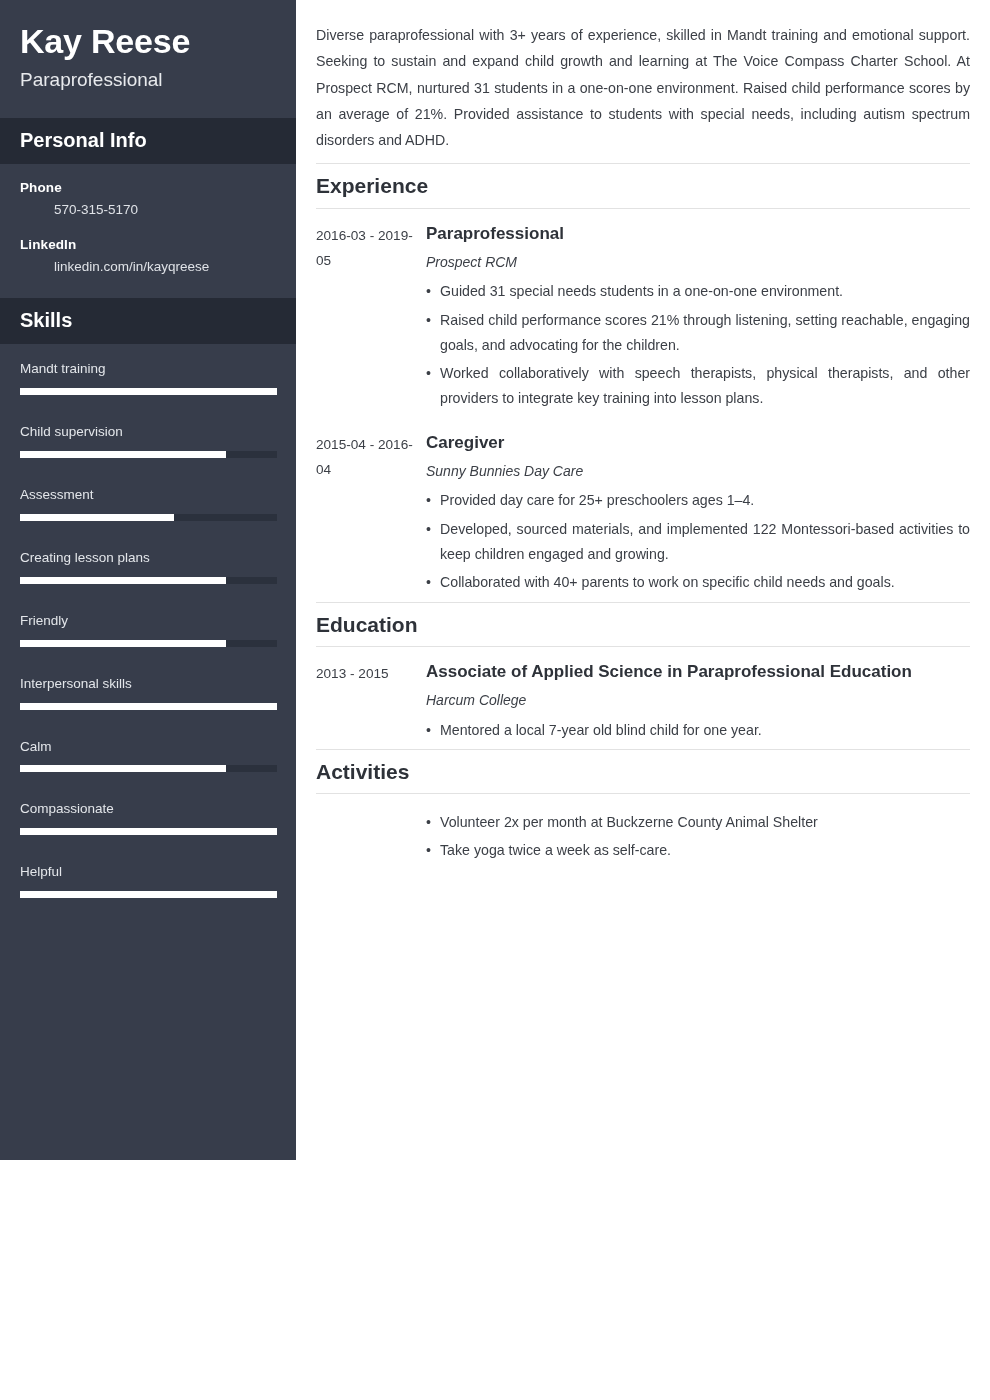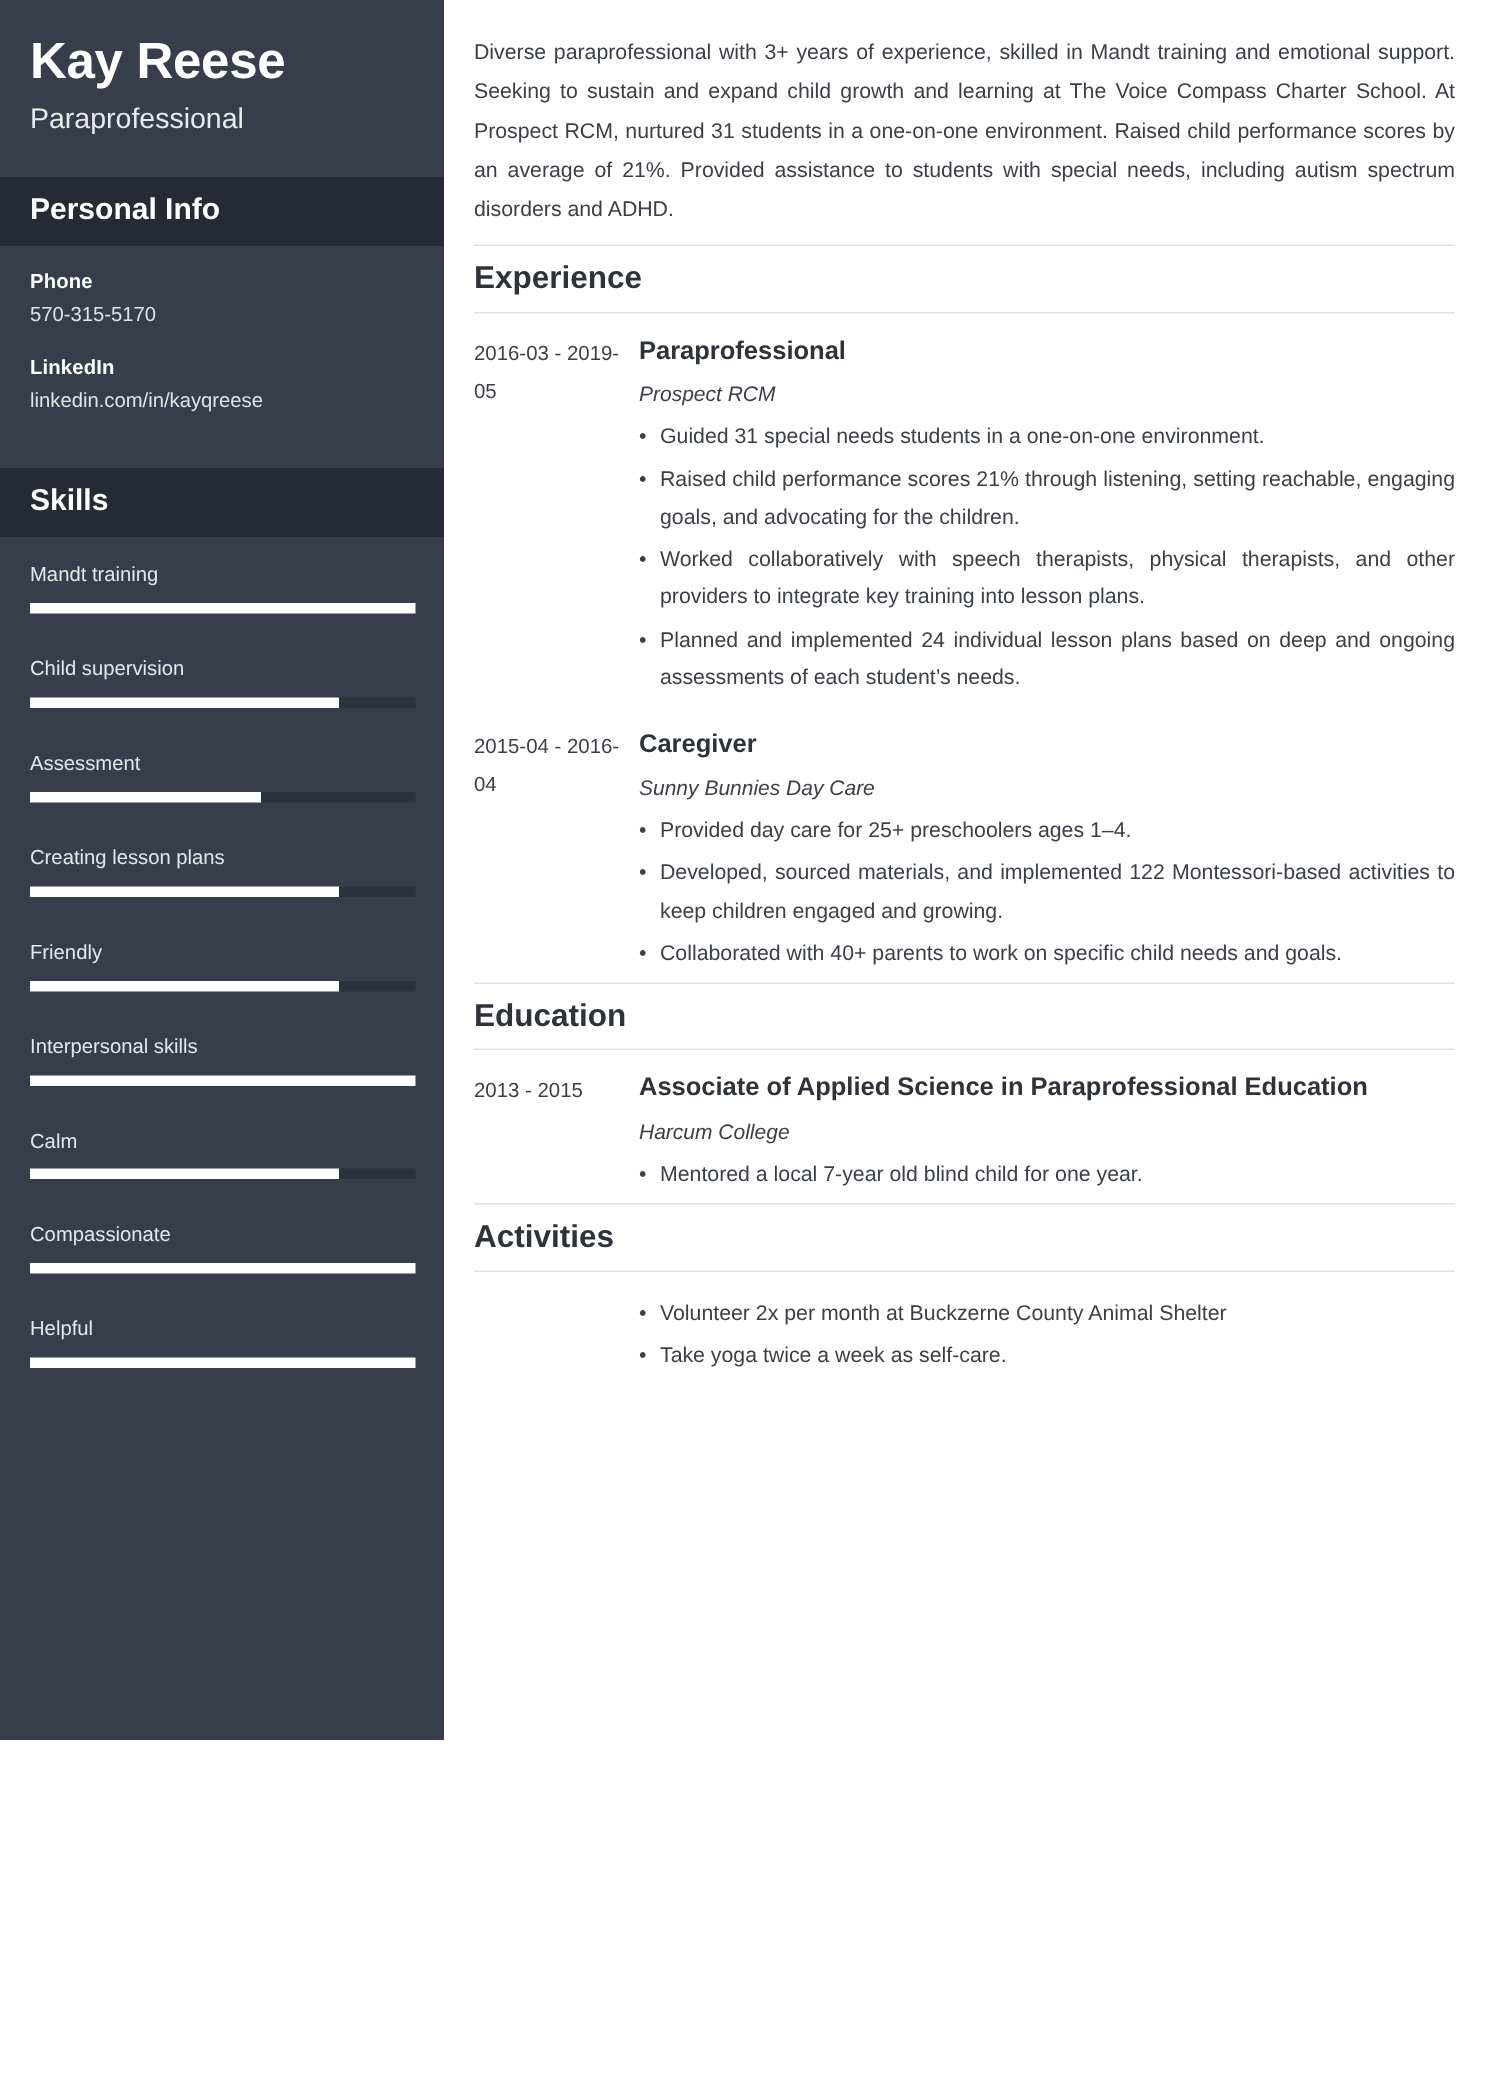--- a/index.html
+++ b/index.html
@@ -25,28 +25,28 @@
   .job-title {
     margin-top:8px; font-size:19px; font-weight:normal;
     color:#e8eaed; line-height:1.2;
   }
   .band {
     background:#252a35;
     padding:9px 20px 10px 20px;
   }
   .band-title { font-size:20px; font-weight:bold; color:#ffffff; line-height:1.35; }
 
-  .info-block { padding:14px 20px 20px 20px; }
+  .info-block { padding:14px 20px 6px 20px; }
   .info-item { margin-bottom:14px; }
   .info-label {
     font-size:13.5px; font-weight:bold; color:#ffffff;
     line-height:1.5; letter-spacing:0.1px;
   }
   .info-value {
-    font-size:13.5px; color:#dfe2e7; line-height:1.55; margin-top:2px;
+    font-size:13.5px; color:#dfe2e7; line-height:1.55; margin-top:2px;margin-left:34px;
   }
 
   .skills-block { padding:16px 20px 20px 20px; }
   .skill { margin-bottom:28px; }
   .skill-name { font-size:13.5px; color:#e3e6ea; line-height:1.4; margin-bottom:9px; }
   .skill-track {
     position:relative; width:257px; height:7px;
     background:#2b313d;
   }
   .skill-fill { position:absolute; left:0; top:0; height:7px; background:#ffffff; }
@@ -192,21 +192,20 @@
 
       <div class="entry">
         <div class="entry-dates">2016-03 - 2019-05</div>
         <div class="entry-body">
           <div class="entry-role">Paraprofessional</div>
           <div class="entry-org">Prospect RCM</div>
           <ul class="bullets">
             <li>Guided 31 special needs students in a one-on-one environment.</li>
             <li>Raised child performance scores 21% through listening, setting reachable, engaging goals, and advocating for the children.</li>
             <li>Worked collaboratively with speech therapists, physical therapists, and other providers to integrate key training into lesson plans.</li>
-            <li>Planned and implemented 24 individual lesson plans based on deep and ongoing assessments of each student’s needs.</li>
           </ul>
         </div>
       </div>
 
       <div class="entry">
         <div class="entry-dates">2015-04 - 2016-04</div>
         <div class="entry-body">
           <div class="entry-role">Caregiver</div>
           <div class="entry-org">Sunny Bunnies Day Care</div>
           <ul class="bullets">

